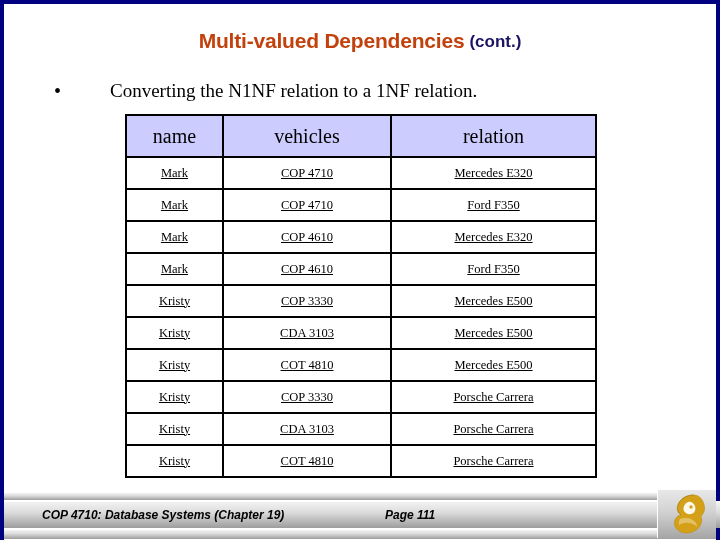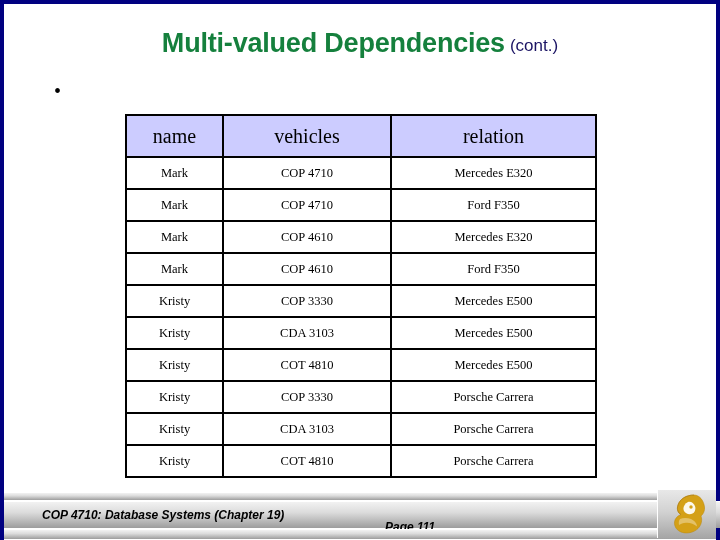--- a/index.html
+++ b/index.html
@@ -37,27 +37,27 @@
   #title-block {
     position: absolute;
     left: 0; top: 30px;
     width: 720px;
     text-align: center;
     line-height: 1;
   }
   .title-main {
     font-family: "Liberation Sans", "DejaVu Sans", sans-serif;
     font-weight: bold;
-    font-size: 27px;
-    color: #15803d;
+    font-size: 21px;
+    color: #c2410c;
     letter-spacing: -0.2px;
   }
   .title-sub {
     font-family: "Liberation Sans", "DejaVu Sans", sans-serif;
-    font-weight: normal;
+    font-weight: bold;
     font-size: 17px;
     color: #1b1464;
     margin-left: 5px;
     position: relative;
     top: -1px;
   }
 
   
   #bullet-row {
     position: absolute;
@@ -105,20 +105,21 @@
   #relation-table th {
     background: #ccccff;
     font-weight: normal;
     font-size: 20px;
     height: 40px;
   }
   #relation-table td {
     background: #ffffff;
     font-size: 12.5px;
     height: 30px;
+    text-decoration: underline;
   }
   .col-name   { width: 97px; }
   .col-class  { width: 168px; }
   .col-veh    { width: 205px; }
 
   
   #footer {
     position: absolute;
     left: 4px;
     bottom: 2px;
@@ -140,21 +141,21 @@
     position: absolute;
     font-family: "Liberation Sans", "DejaVu Sans", sans-serif;
     font-weight: bold;
     font-style: italic;
     font-size: 12px;
     color: #000000;
     line-height: 26px;
     white-space: nowrap;
   }
   #footer-course { left: 38px; top: 0; }
-  #footer-page   { left: 381px; top: 12px; }
+  #footer-page   { left: 381px; top: 0; }
   #footer-author { left: 506px; top: 0; margin-top: 43px; }
 
   
   #logo-panel {
     position: absolute;
     right: 0;
     top: 0;
     width: 58px;
     height: 48px;
     background: linear-gradient(to bottom, #e8e8e8 0%, #d2d2d2 45%, #a6a6a6 100%);
@@ -175,20 +176,21 @@
   <div class="border-top"></div>
   <div class="border-left"></div>
   <div class="border-right"></div>
 
   <div id="title-block">
     <span class="title-main">Multi-valued Dependencies</span><span class="title-sub">(cont.)</span>
   </div>
 
   <div id="bullet-row">
     <span class="bullet-mark">•</span>
+    <span class="bullet-text">Converting the  N1NF relation to a 1NF relation.</span>
   </div>
 
   <table id="relation-table">
     <colgroup>
       <col class="col-name">
       <col class="col-class">
       <col class="col-veh">
     </colgroup>
     <thead>
       <tr>

